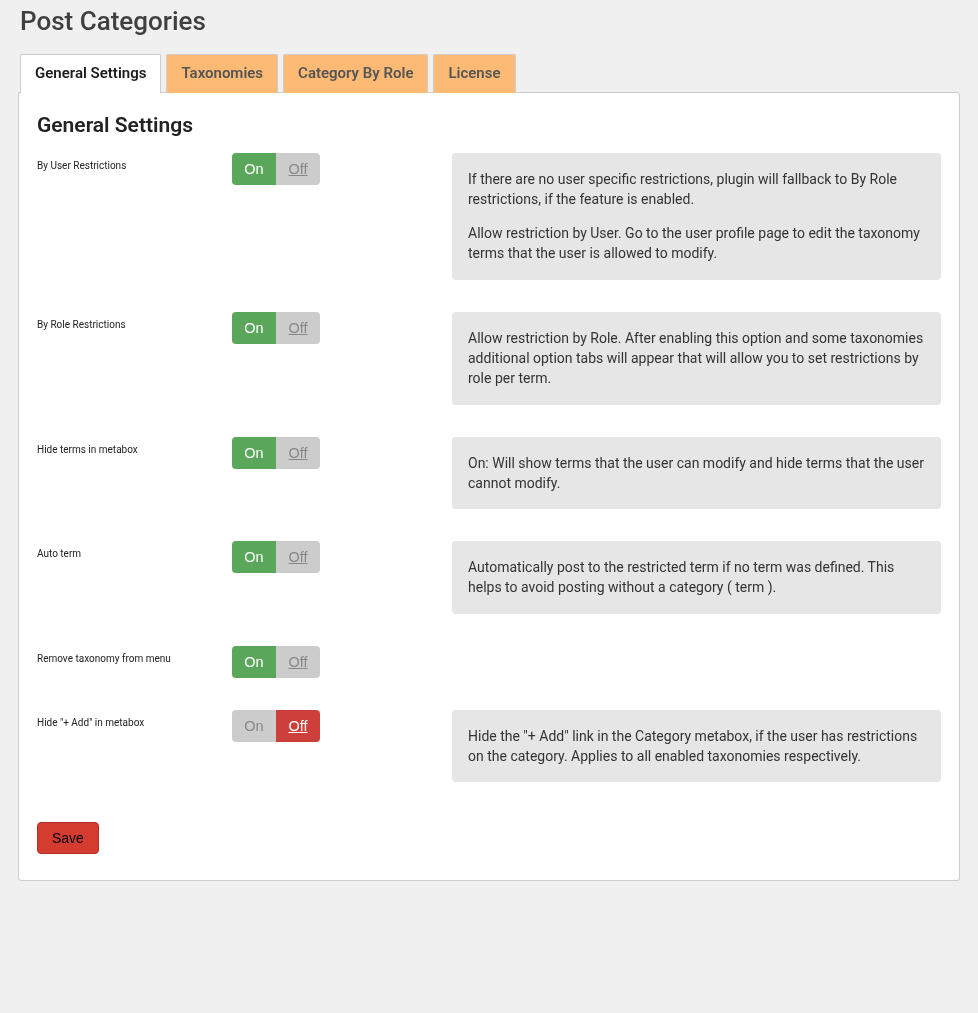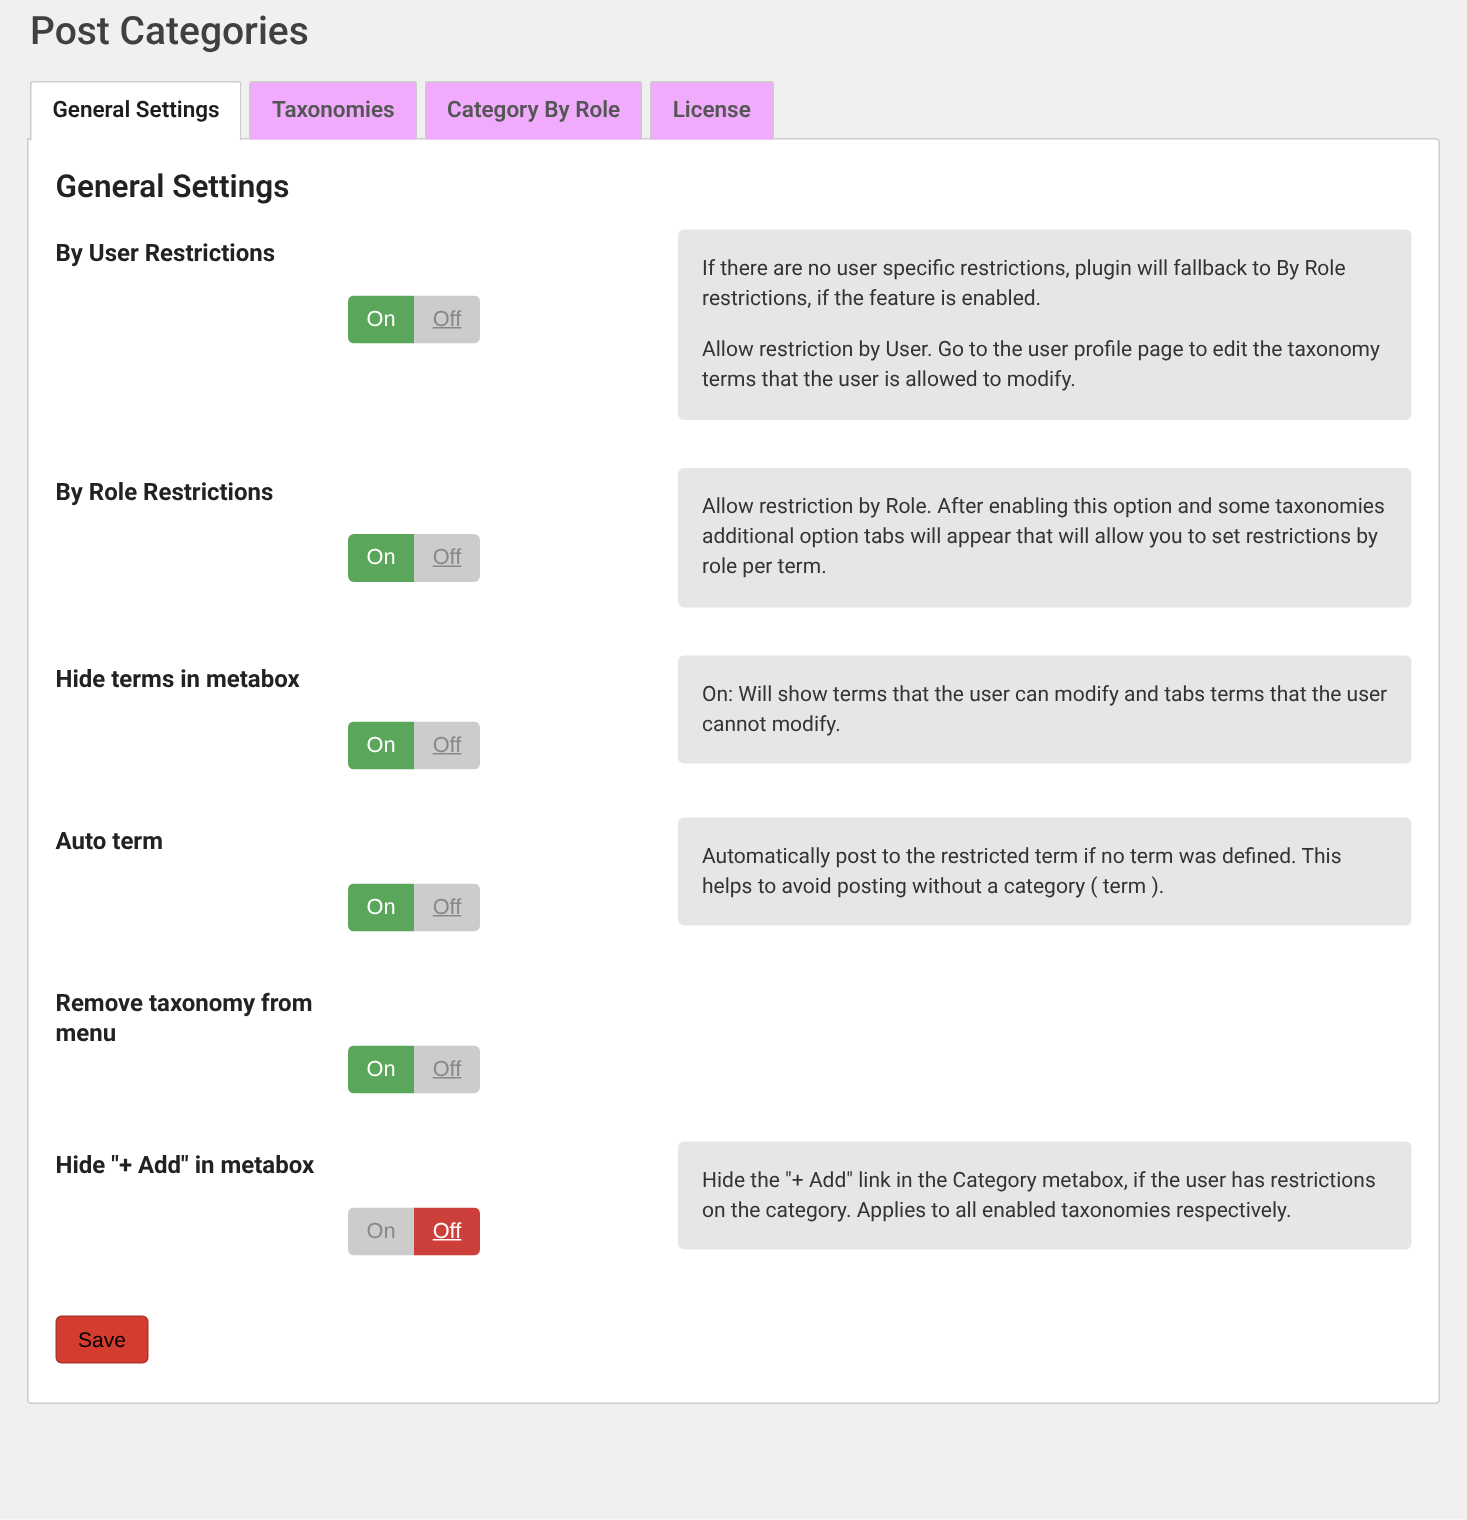--- a/index.html
+++ b/index.html
@@ -21,21 +21,21 @@
       gap: 5px;
       margin-left: 2px;
       position: relative;
       z-index: 2;
     }
     .tab {
       padding: 9px 14px;
       font-size: 15px;
       font-weight: 600;
       color: #555;
-      background: #f0abfc;
+      background: #fdba74;
       border: 1px solid #ccc;
       border-bottom: none;
       border-radius: 2px 2px 0 0;
       cursor: pointer;
       line-height: 1.3;
     }
     .tab.active {
       background: #fff;
       color: #1c1c1c;
       border-bottom: 1px solid #fff;
@@ -57,35 +57,34 @@
       margin-bottom: 16px;
     }
     .setting-row {
       display: grid;
       grid-template-columns: 175px 200px 1fr;
       gap: 0 20px;
       align-items: flex-start;
       margin-bottom: 32px;
     }
     .setting-label {
-      font-size: 16px;
-      font-weight: 700;
+      font-size: 10px;
+      font-weight: 400;
       color: #222;
       padding-top: 6px;
       line-height: 1.3;
     }
     .toggle-group {
       display: inline-flex;
       border-radius: 4px;
       overflow: hidden;
       font-weight: 400;
       font-size: 14.5px;
       line-height: 1;
       height: 32px;
-      margin-top: 44px;
     }
     .toggle-btn {
       border: none;
       padding: 0 12px;
       display: flex;
       align-items: center;
       justify-content: center;
       cursor: pointer;
       min-width: 44px;
       font-size: 14.5px;
@@ -172,21 +171,21 @@
   
   <div class="setting-row">
     <div class="setting-label">Hide terms in metabox</div>
     <div>
       <div class="toggle-group state-on">
         <button class="toggle-btn toggle-on">On</button>
         <button class="toggle-btn toggle-off">Off</button>
       </div>
     </div>
     <div class="desc-box">
-      <p>On: Will show terms that the user can modify and tabs terms that the user cannot modify.</p>
+      <p>On: Will show terms that the user can modify and hide terms that the user cannot modify.</p>
     </div>
   </div>
 
   
   <div class="setting-row">
     <div class="setting-label">Auto term</div>
     <div>
       <div class="toggle-group state-on">
         <button class="toggle-btn toggle-on">On</button>
         <button class="toggle-btn toggle-off">Off</button>

